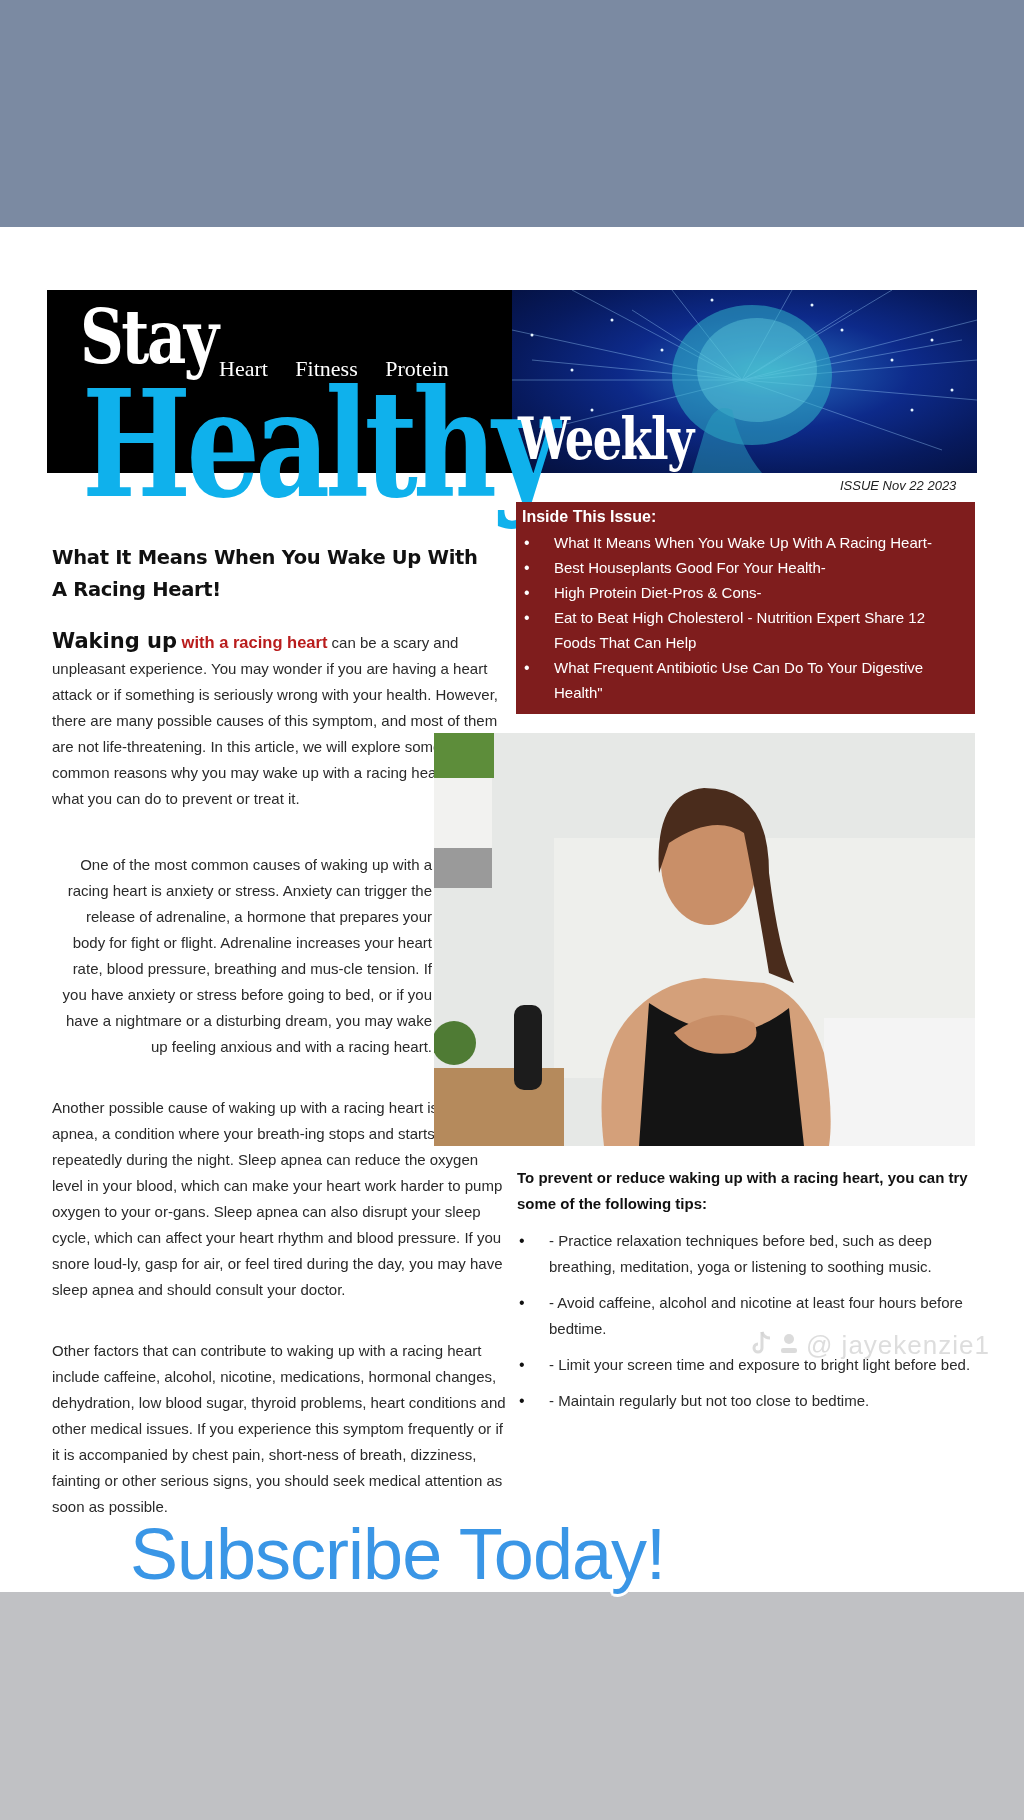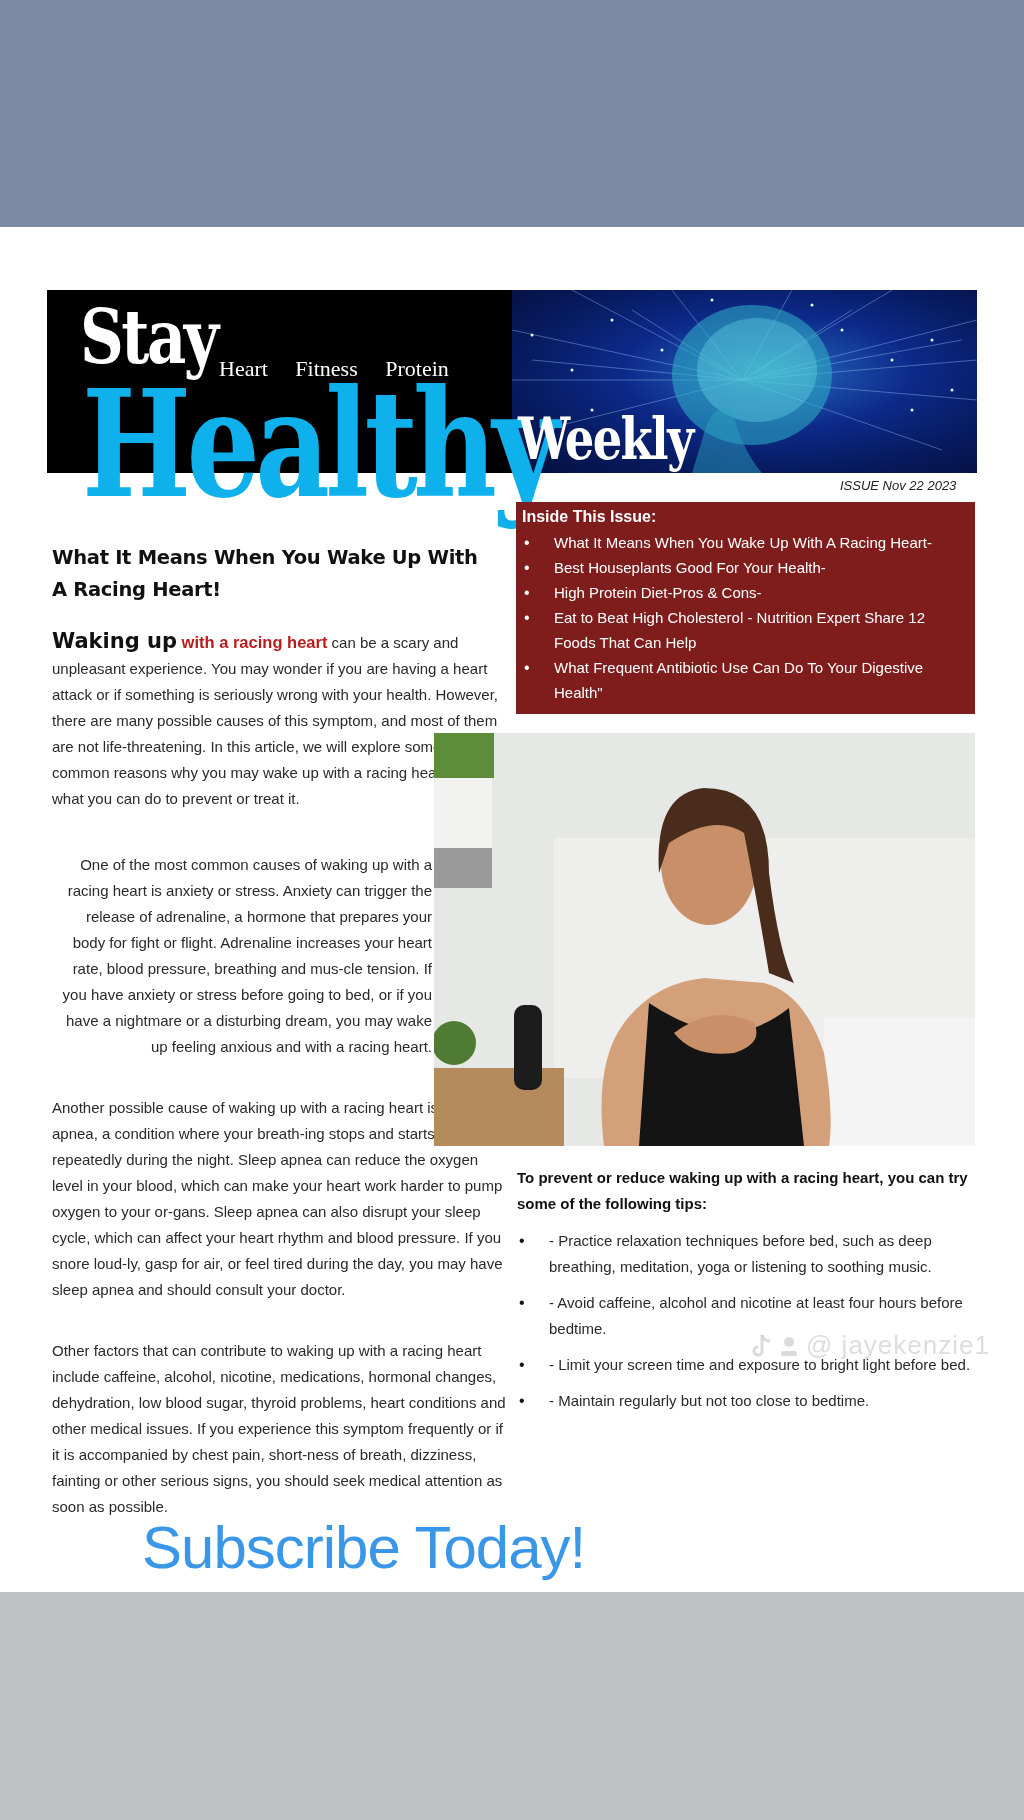--- a/index.html
+++ b/index.html
@@ -40,25 +40,25 @@
 
   .photo { position: absolute; left: 434px; top: 733px; width: 541px; height: 413px; overflow: hidden; background: linear-gradient(180deg, #e9ebea 0%, #e3e4e1 60%, #d9d6cf 100%); }
   .photo svg { position: absolute; left: 0; top: 0; }
 
   
   .tips-heading { position: absolute; left: 517px; top: 1165px; width: 460px; font-weight: bold; font-size: 15px; line-height: 26px; color: #111; }
   .tips-list { position: absolute; left: 517px; top: 1228px; width: 470px; list-style: none; }
   .tips-list li { position: relative; padding-left: 32px; font-size: 15px; line-height: 26px; color: #2a2a2a; margin-bottom: 10px; }
   .tips-list li::before { content: "\2022"; position: absolute; left: 2px; top: 0; font-size: 16px; color: #111; }
 
-  .watermark { position: absolute; left: 750px; top: 1330px; font-size: 26px; color: rgba(210,210,210,0.75); letter-spacing: 1px; display: flex; align-items: center; gap: 6px; }
+  .watermark { position: absolute; left: 750px; top: 1330px; font-size: 26px; color: rgba(210,210,210,0.75); letter-spacing: 1px; display: flex; align-items: flex-start; gap: 6px; }
   .wm-icon { display: inline-block; width: 22px; height: 26px; }
 
-  .subscribe { position: absolute; left: 130px; top: 1518px; font-family: "Liberation Sans", sans-serif; font-size: 60px; color: #3a96e6; letter-spacing: -1px; line-height: 1;
-    text-shadow: 3px 0 0 #fff, -3px 0 0 #fff, 0 3px 0 #fff, 0 -3px 0 #fff, 2px 2px 0 #fff, -2px -2px 0 #fff, 2px -2px 0 #fff, -2px 2px 0 #fff; margin-left: 12px; }
+  .subscribe { position: absolute; left: 130px; top: 1518px; font-family: "Liberation Sans", sans-serif; font-size: 72px; color: #3a96e6; letter-spacing: -1px; line-height: 1;
+    text-shadow: 3px 0 0 #fff, -3px 0 0 #fff, 0 3px 0 #fff, 0 -3px 0 #fff, 2px 2px 0 #fff, -2px -2px 0 #fff, 2px -2px 0 #fff, -2px 2px 0 #fff; }
 </style>
 </head>
 <body>
 
 <div class="top-band"></div>
 
 <div class="masthead-black"></div>
 <div class="masthead-image">
   <svg width="465" height="183" viewBox="0 0 465 183">
     <g stroke="#9fd3ff" stroke-width="0.7" opacity="0.55">

